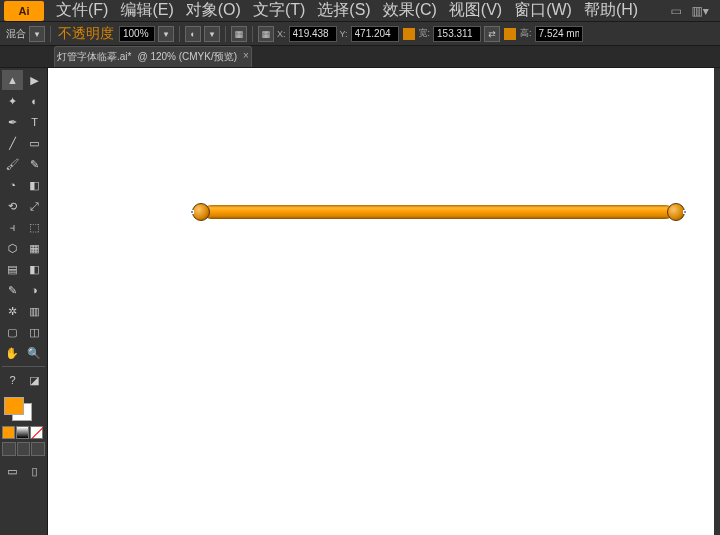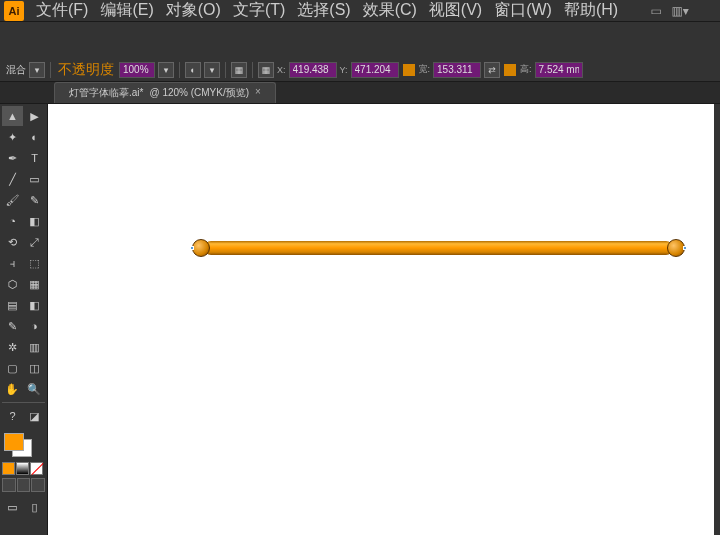--- a/index.html
+++ b/index.html
@@ -1,39 +1,39 @@
 <!DOCTYPE html>
 <html><head>
 <meta charset="utf-8">
 <style>
 * { margin: 0; padding: 0; box-sizing: border-box; font-family: "Microsoft YaHei", Arial, sans-serif; }
 body { width: 720px; height: 535px; background: #333333; overflow: hidden; }
 
 
 .menu-bar { height: 22px; background: #333333; display: flex; align-items: center; padding: 0 4px; border-bottom: 1px solid #1a1a1a; }
-.app-logo { width: 20px; height: 20px; background: #ff9a00; color: #3a1c00; font-weight: bold; font-size: 11px; display: flex; align-items: center; justify-content: center; border-radius: 2px; margin-right: 6px; }
+.app-logo { width: 40px; height: 20px; background: #ff9a00; color: #3a1c00; font-weight: bold; font-size: 11px; display: flex; align-items: center; justify-content: center; border-radius: 2px; margin-right: 6px; }
 .menu-item { color: #cccccc; font-size: 16px; padding: 2px 6px; cursor: default; }
 .menu-spacer { width: 20px; }
 .menu-icon { width: 16px; height: 16px; margin: 0 4px; display: flex; align-items: center; justify-content: center; color: #aaa; font-size: 12px; }
 
 
-.options-bar { height: 24px; background: #333333; display: flex; align-items: center; padding: 0 6px; border-bottom: 1px solid #1a1a1a; gap: 3px; margin-top: 36px; }
+.options-bar { height: 24px; background: #333333; display: flex; align-items: center; padding: 0 6px; border-bottom: 1px solid #1a1a1a; gap: 3px; }
 .opt-label { color: #cccccc; font-size: 10px; }
 .opt-label-orange { color: #d68400; font-size: 14px; padding: 0 2px; }
-.opt-input { background: #701a75; border: 1px solid #555; color: #ddd; font-size: 10px; height: 16px; padding: 0 3px; }
+.opt-input { background: #000000; border: 1px solid #555; color: #ddd; font-size: 10px; height: 16px; padding: 0 3px; }
 .opt-input-w40 { width: 48px; }
 .opt-input-w36 { width: 36px; }
 .opt-btn { width: 16px; height: 16px; background: #444; border: 1px solid #666; display: flex; align-items: center; justify-content: center; font-size: 9px; color: #ccc; }
 .opt-sep { width: 1px; height: 16px; background: #555; margin: 0 2px; }
 .opt-coord-label { color: #aaa; font-size: 9px; }
 .opt-yellow-box { width: 12px; height: 12px; background: #d68400; margin: 0 1px; }
 
 
 .tab-bar { height: 22px; background: #2a2a2a; display: flex; align-items: flex-end; padding-left: 54px; border-bottom: 1px solid #1a1a1a; }
-.tab { background: #3f3f3f; color: #ccc; font-size: 10px; padding: 3px 14px; border-top-left-radius: 3px; border-top-right-radius: 3px; border: 1px solid #555; border-bottom: none; display: flex; gap: 6px; }
+.tab { background: #3f3f3f; color: #ccc; font-size: 10px; padding: 3px 2px; border-top-left-radius: 3px; border-top-right-radius: 3px; border: 1px solid #555; border-bottom: none; display: flex; gap: 6px; }
 .tab .close { font-size: 10px; color: #aaa; }
 
 
 .main { display: flex; height: calc(535px - 68px); }
 
 
 .tools { width: 48px; background: #333333; border-right: 1px solid #1a1a1a; display: flex; flex-direction: column; padding: 2px; gap: 1px; }
 .tool-row { display: flex; gap: 1px; }
 .tool { width: 22px; height: 20px; background: #333; display: flex; align-items: center; justify-content: center; color: #ccc; font-size: 11px; cursor: pointer; }
 .tool.sel { background: #555; }

